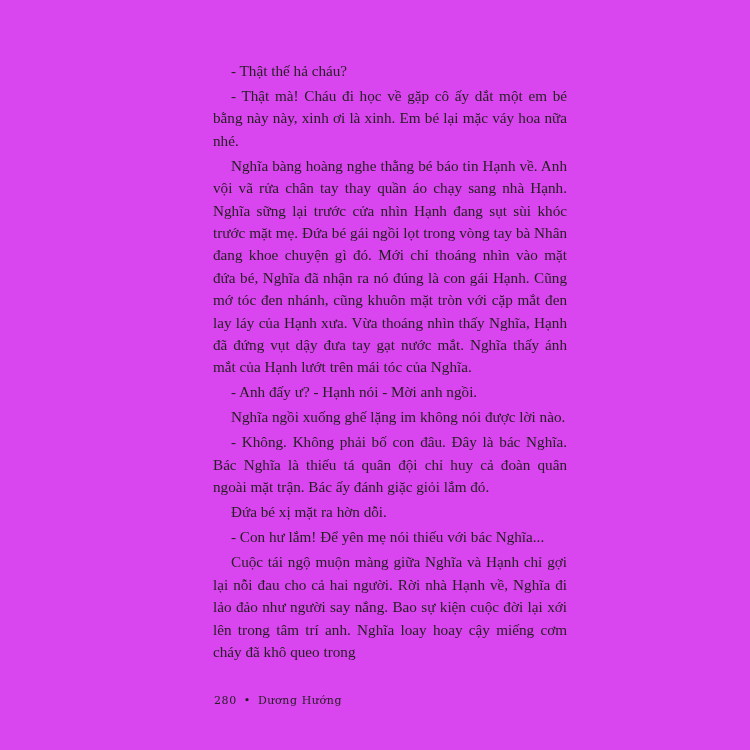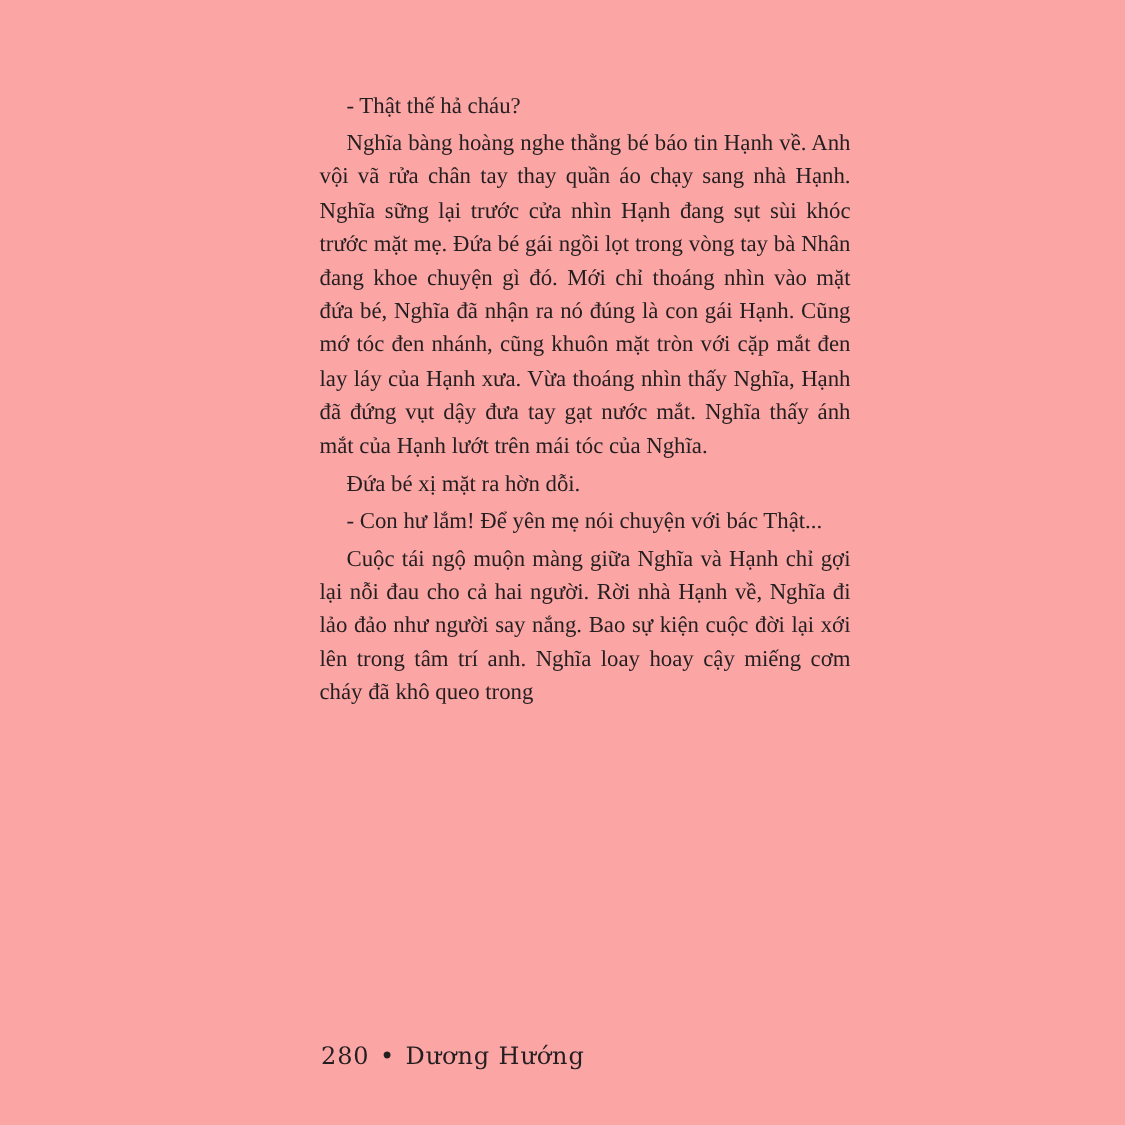--- a/index.html
+++ b/index.html
@@ -10,21 +10,21 @@
     body {
       width: 750px;
       height: 750px;
       position: relative;
       overflow: hidden;
     }
     .page {
       position: absolute;
       left: 0; top: 0;
       width: 750px; height: 750px;
-      background: #fca5a5;
+      background: #d946ef;
     }
     .text-block {
       position: absolute;
       left: 213px;
       top: 60px;
       width: 354px;
       font-family: "Liberation Serif", "DejaVu Serif", serif;
       font-size: 15.2px;
       line-height: 22.4px;
       color: #231f20;
@@ -33,38 +33,42 @@
       margin: 0 0 2.6px 0;
       text-indent: 18px;
       text-align: justify;
       text-align-last: left;
     }
     .footer {
       position: absolute;
       left: 214px;
       top: 694px;
       font-family: "DejaVu Serif", "Liberation Serif", serif;
-      font-size: 16px;
+      font-size: 11px;
       color: #231f20;
       letter-spacing: 0.6px;
       white-space: nowrap;
     }
     .footer .sep {
       display: inline-block;
       margin: 0 7px;
     }
   </style>
 </head>
 <body>
 
 <div class="page">
   <div class="text-block">
     <p class="para">- Thật thế hả cháu?</p>
+    <p class="para">- Thật mà! Cháu đi học về gặp cô ấy dắt một em bé bằng này này, xinh ơi là xinh. Em bé lại mặc váy hoa nữa nhé.</p>
     <p class="para">Nghĩa bàng hoàng nghe thằng bé báo tin Hạnh về. Anh vội vã rửa chân tay thay quần áo chạy sang nhà Hạnh. Nghĩa sững lại trước cửa nhìn Hạnh đang sụt sùi khóc trước mặt mẹ. Đứa bé gái ngồi lọt trong vòng tay bà Nhân đang khoe chuyện gì đó. Mới chỉ thoáng nhìn vào mặt đứa bé, Nghĩa đã nhận ra nó đúng là con gái Hạnh. Cũng mớ tóc đen nhánh, cũng khuôn mặt tròn với cặp mắt đen lay láy của Hạnh xưa. Vừa thoáng nhìn thấy Nghĩa, Hạnh đã đứng vụt dậy đưa tay gạt nước mắt. Nghĩa thấy ánh mắt của Hạnh lướt trên mái tóc của Nghĩa.</p>
+    <p class="para">- Anh đấy ư? - Hạnh nói - Mời anh ngồi.</p>
+    <p class="para">Nghĩa ngồi xuống ghế lặng im không nói được lời nào.</p>
+    <p class="para">- Không. Không phải bố con đâu. Đây là bác Nghĩa. Bác Nghĩa là thiếu tá quân đội chỉ huy cả đoàn quân ngoài mặt trận. Bác ấy đánh giặc giỏi lắm đó.</p>
     <p class="para">Đứa bé xị mặt ra hờn dỗi.</p>
-    <p class="para">- Con hư lắm! Để yên mẹ nói chuyện với bác Thật...</p>
+    <p class="para">- Con hư lắm! Để yên mẹ nói thiếu với bác Nghĩa...</p>
     <p class="para">Cuộc tái ngộ muộn màng giữa Nghĩa và Hạnh chỉ gợi lại nỗi đau cho cả hai người. Rời nhà Hạnh về, Nghĩa đi lảo đảo như người say nắng. Bao sự kiện cuộc đời lại xới lên trong tâm trí anh. Nghĩa loay hoay cậy miếng cơm cháy đã khô queo trong</p>
   </div>
 
   <div class="footer">
     <span>280</span><span class="sep">•</span><span>Dương Hướng</span>
   </div>
 </div>
 
 </body></html>

